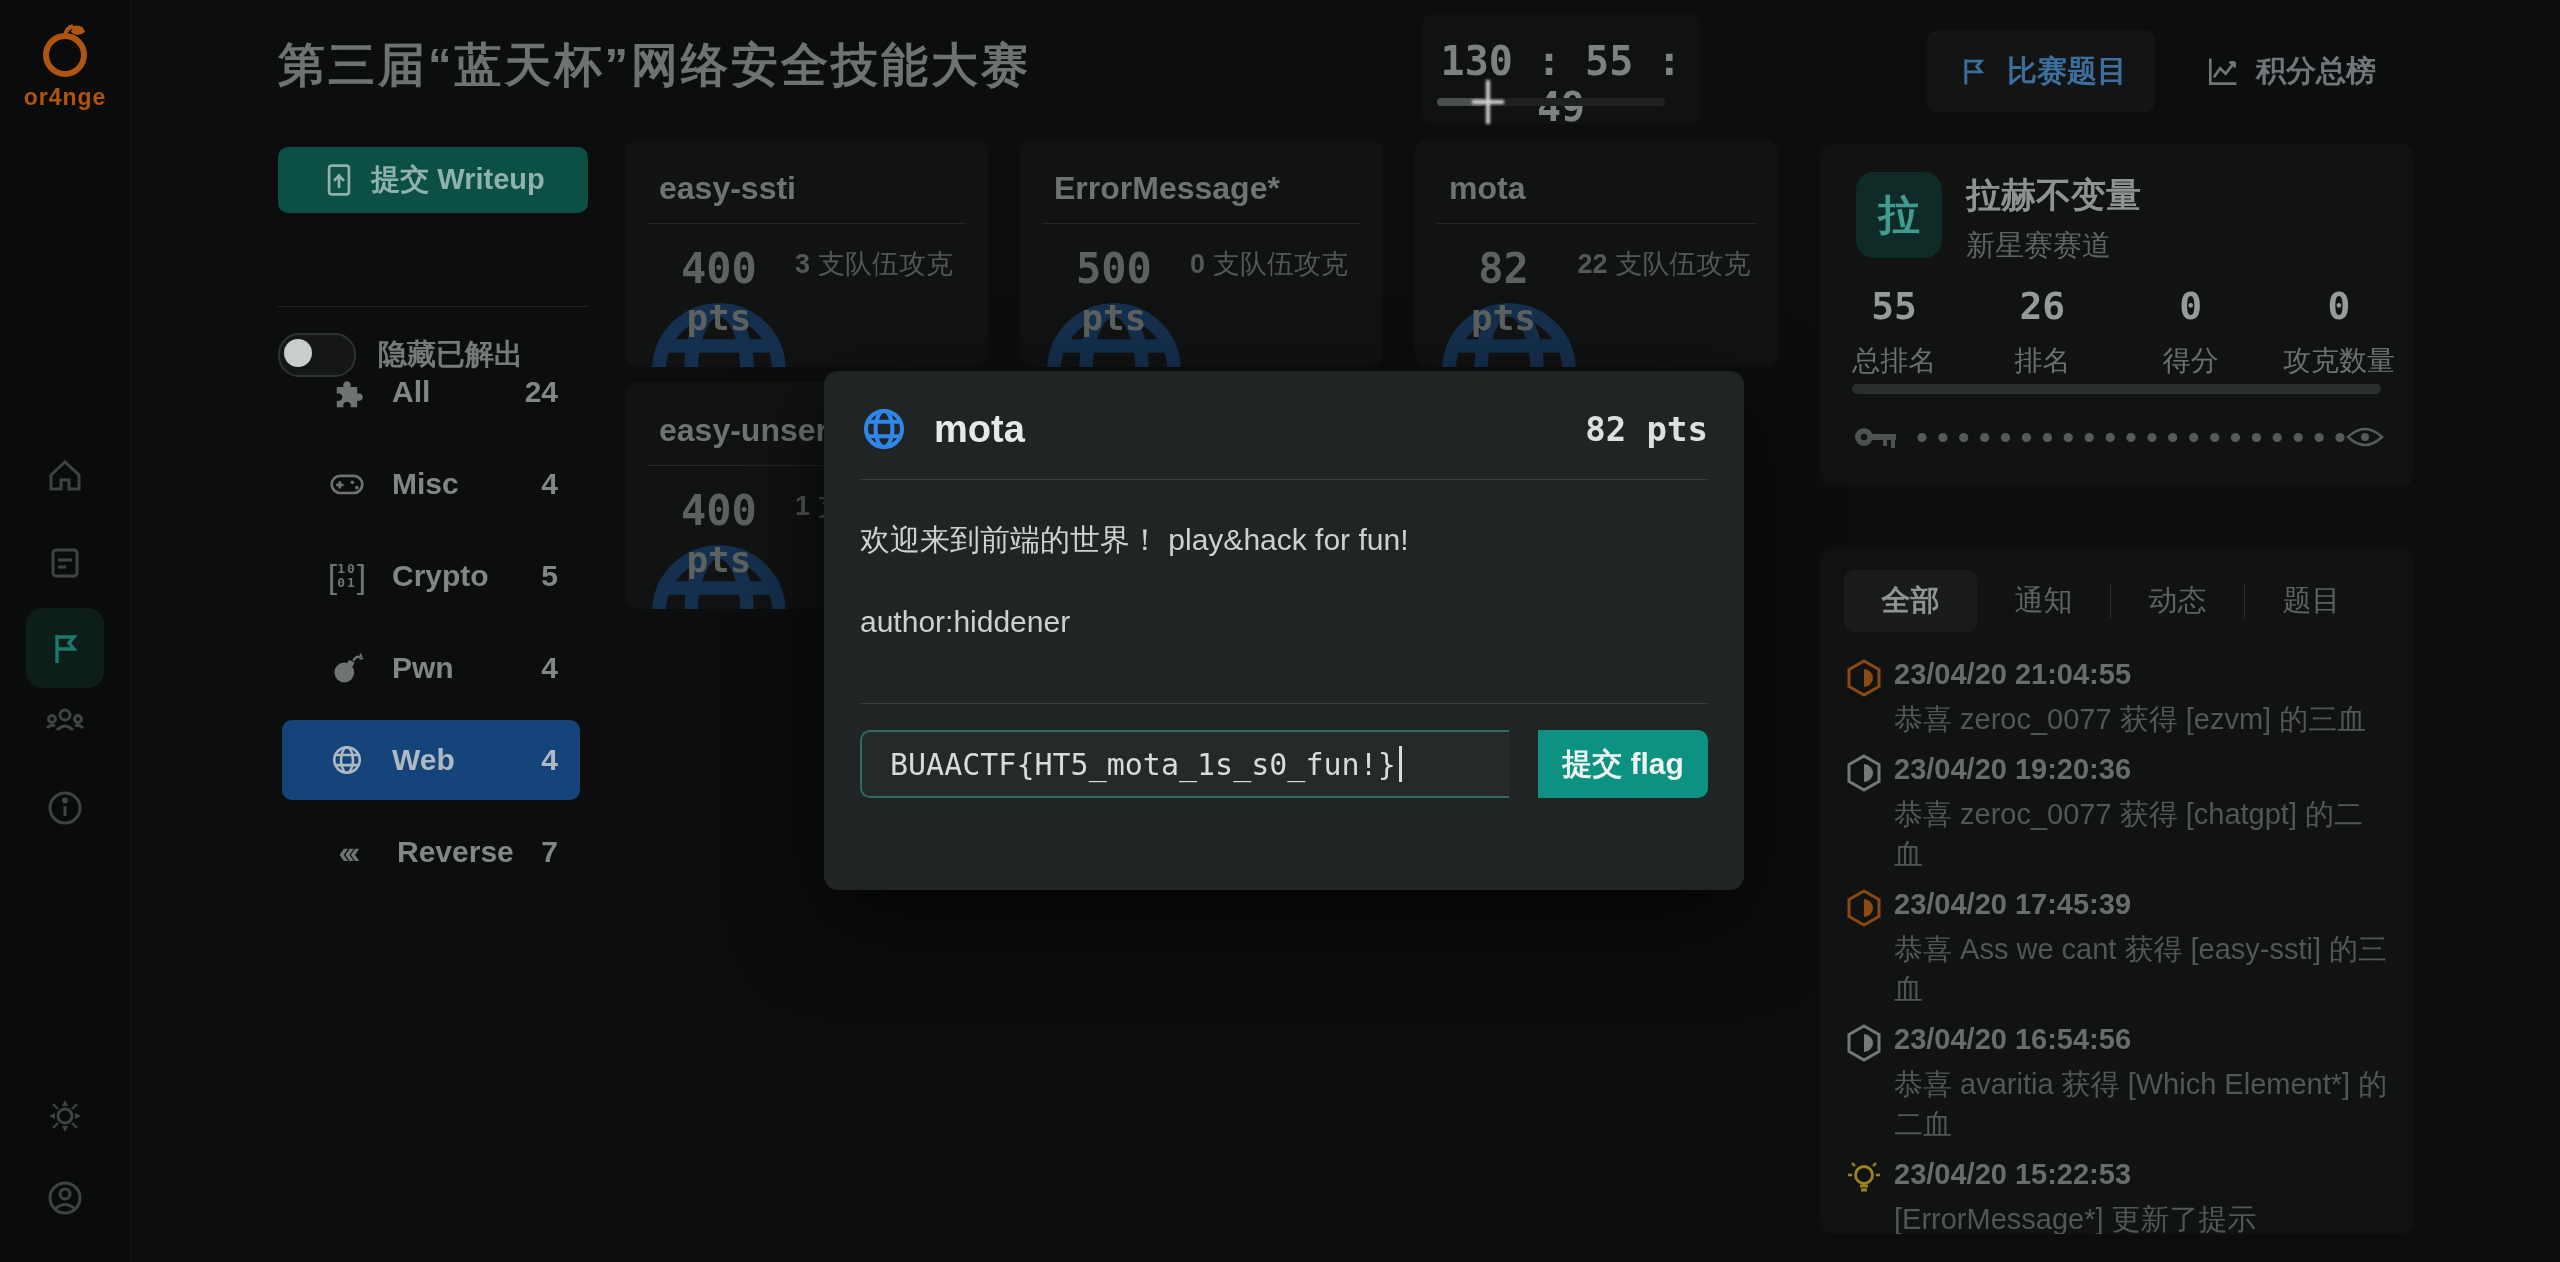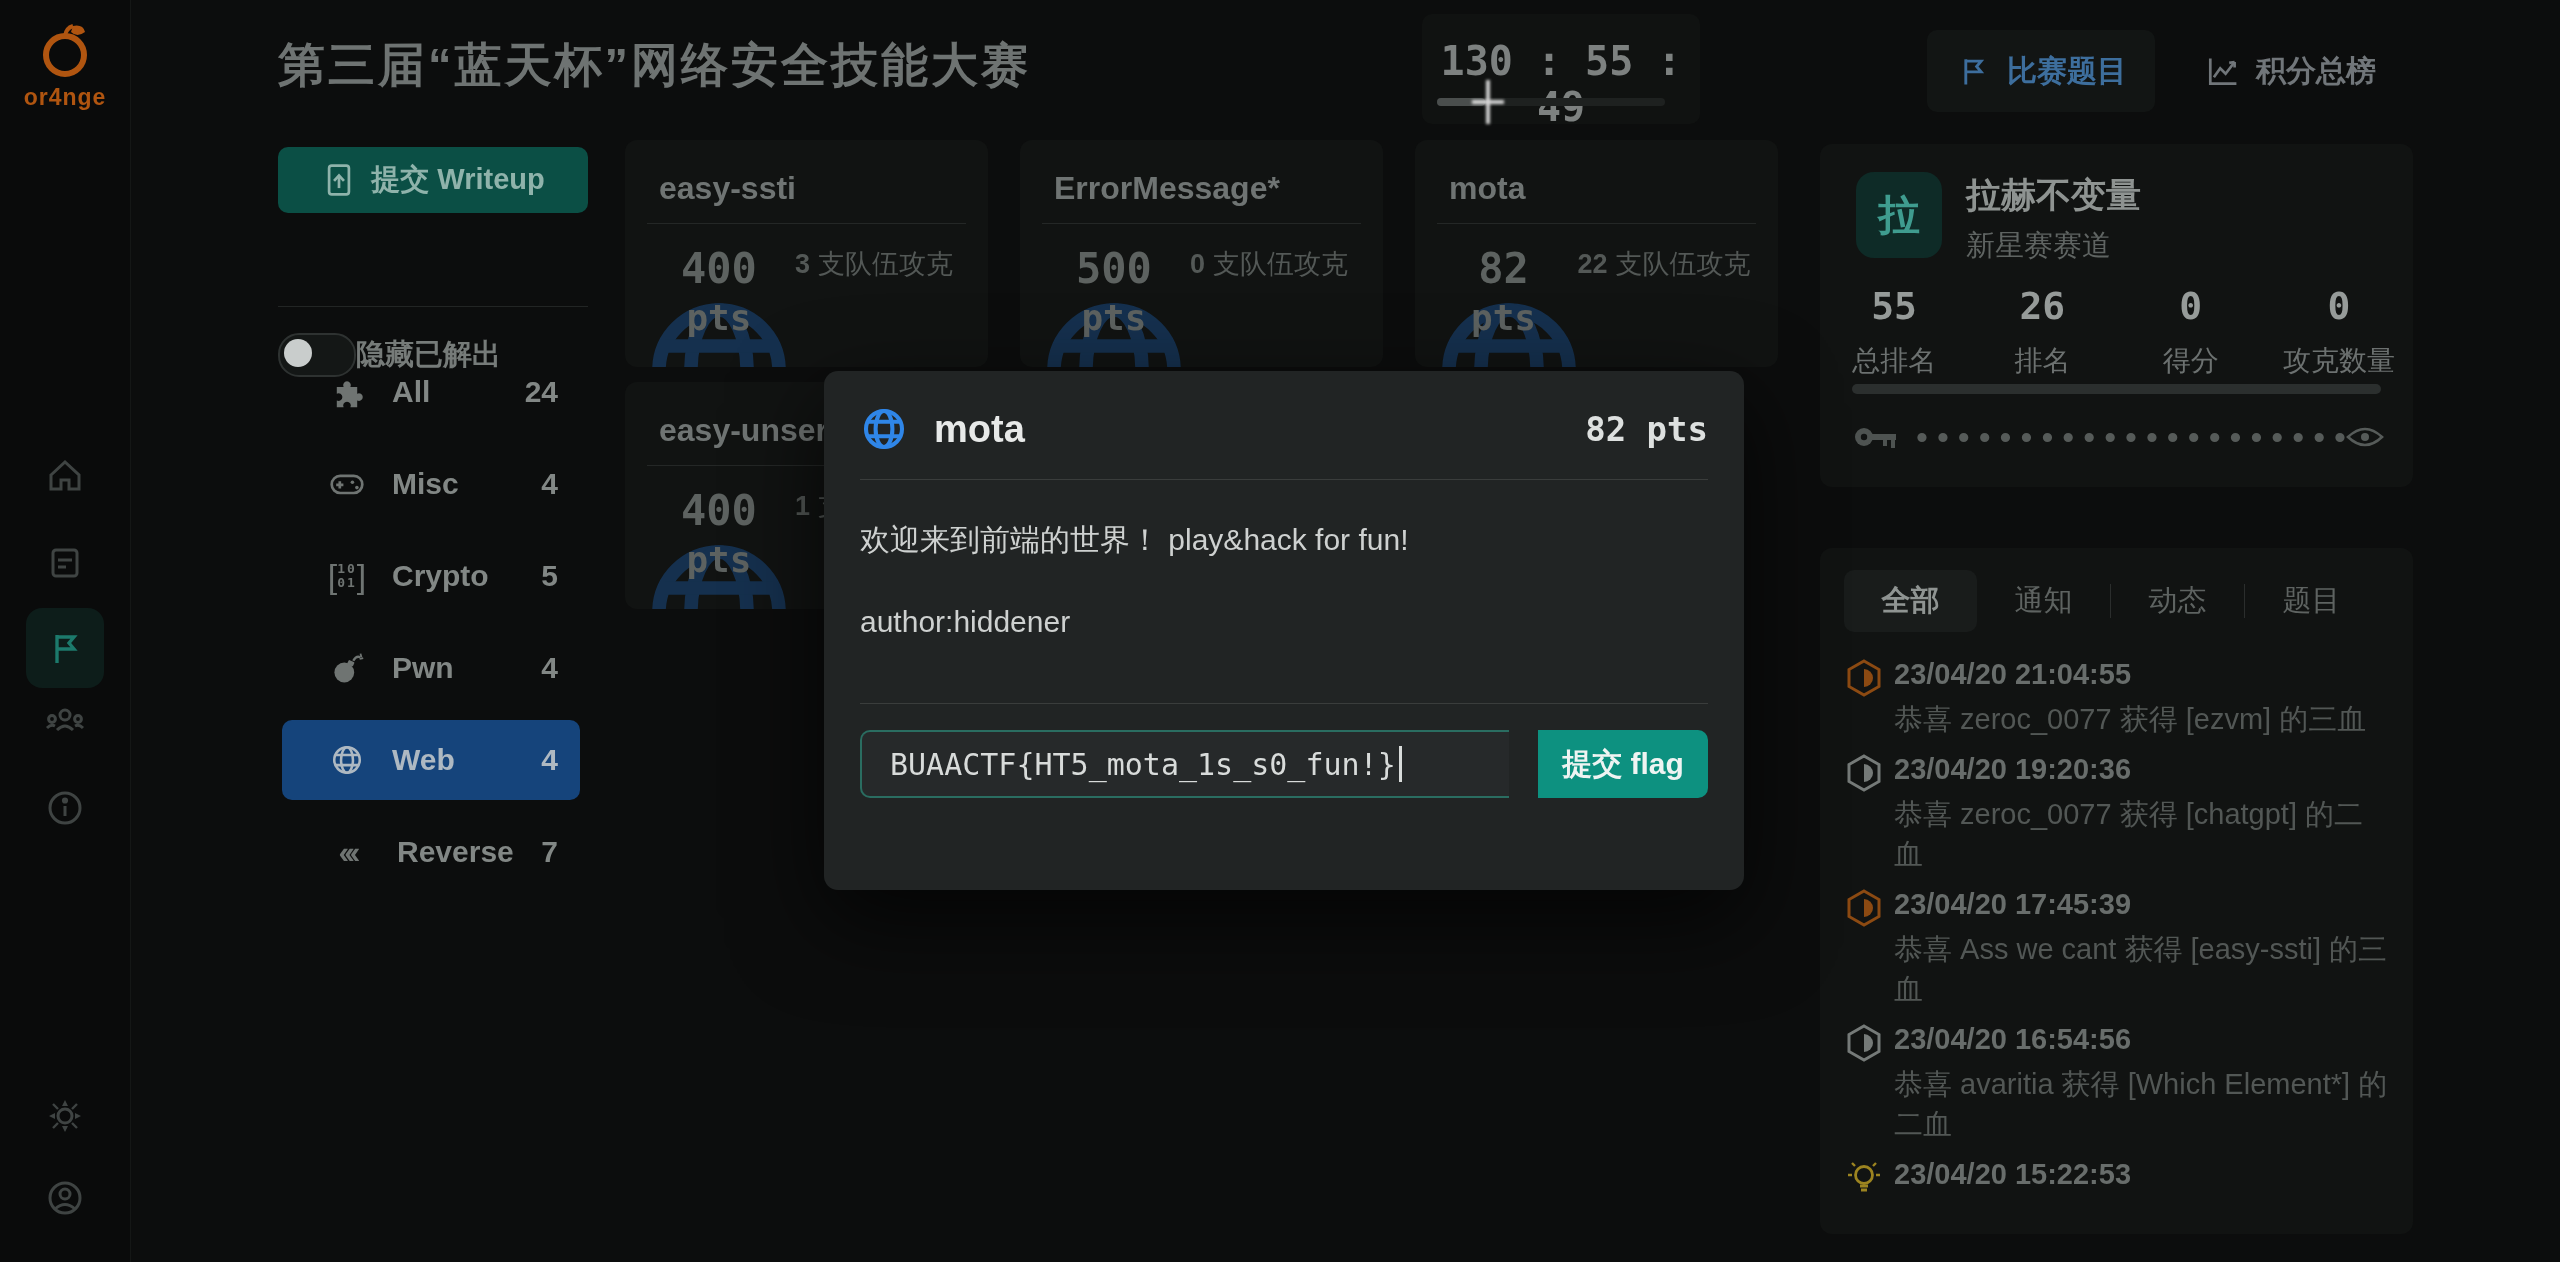--- a/index.html
+++ b/index.html
@@ -25,21 +25,21 @@
   .cursor-cross .h{position:absolute;left:0;top:20px;width:32px;height:4px;background:#e8e8e8;}
   .cursor-cross .v{position:absolute;left:14px;top:0;width:4px;height:44px;background:#e8e8e8;}
   .nav-btn{position:absolute;top:30px;height:82px;display:flex;align-items:center;justify-content:center;gap:16px;font-size:30px;font-weight:bold;}
   .nav-challenges{left:1927px;width:228px;background:#121514;border-radius:10px;color:#3d6e9d;}
   .nav-leaderboard{left:2170px;width:240px;color:#71767a;}
 
   
   .writeup-btn{position:absolute;left:278px;top:147px;width:310px;height:66px;background:#0b4f45;border-radius:10px;
                display:flex;align-items:center;justify-content:center;gap:14px;color:#8fb3ab;font-size:29px;font-weight:bold;}
   .filter-divider{position:absolute;left:278px;top:306px;width:310px;height:1px;background:#222524;}
-  .toggle-row{position:absolute;left:278px;top:333px;display:flex;align-items:center;text-align:center;}
+  .toggle-row{position:absolute;left:278px;top:333px;display:flex;align-items:center;gap:22px;text-align:center;}
   .toggle{width:74px;height:40px;border-radius:21px;background:#141716;border:2px solid #2e3231;position:relative;}
   .knob{position:absolute;left:4px;top:4px;width:28px;height:28px;border-radius:50%;background:#c9cdcc;}
   .toggle-label{font-size:29px;font-weight:bold;color:#767b79;}
   .cat{position:absolute;left:282px;width:298px;height:80px;display:flex;align-items:center;}
   .cat .ic{width:38px;margin-left:46px;display:flex;justify-content:center;color:#6f7472;}
   .cat .lb{margin-left:26px;font-size:30px;font-weight:bold;color:#828785;}
   .cat .ct{margin-left:auto;margin-right:22px;font-size:30px;font-weight:bold;color:#828785;}
   .cat.sel{background:#15447b;border-radius:10px;}
   .cat.sel .lb,.cat.sel .ct{color:#aeb9c2;}
   .crypto-ic{display:flex;align-items:center;color:#6f7472;font-weight:bold;}
@@ -456,19 +456,20 @@
       </div>
 
       <div class="fitem">
         <svg class="fico" viewBox="0 0 40 40" width="40" height="40" fill="none" stroke="#9c8420" stroke-width="2.8">
           <circle cx="20" cy="17" r="8.5"></circle>
           <path d="M16,28 H24 M17,32 H23"></path>
           <path d="M4,17 H8 M32,17 H36 M8,5 L11,8 M32,5 L29,8" stroke-width="2.4"></path>
         </svg>
         <div class="fbody">
           <div class="ftime">23/04/20 15:22:53</div>
+          <div class="ftext">[ErrorMessage*] 更新了提示</div>
         </div>
       </div>
 
     </div>
   </div>
 
 </div>
 
 </body></html>

